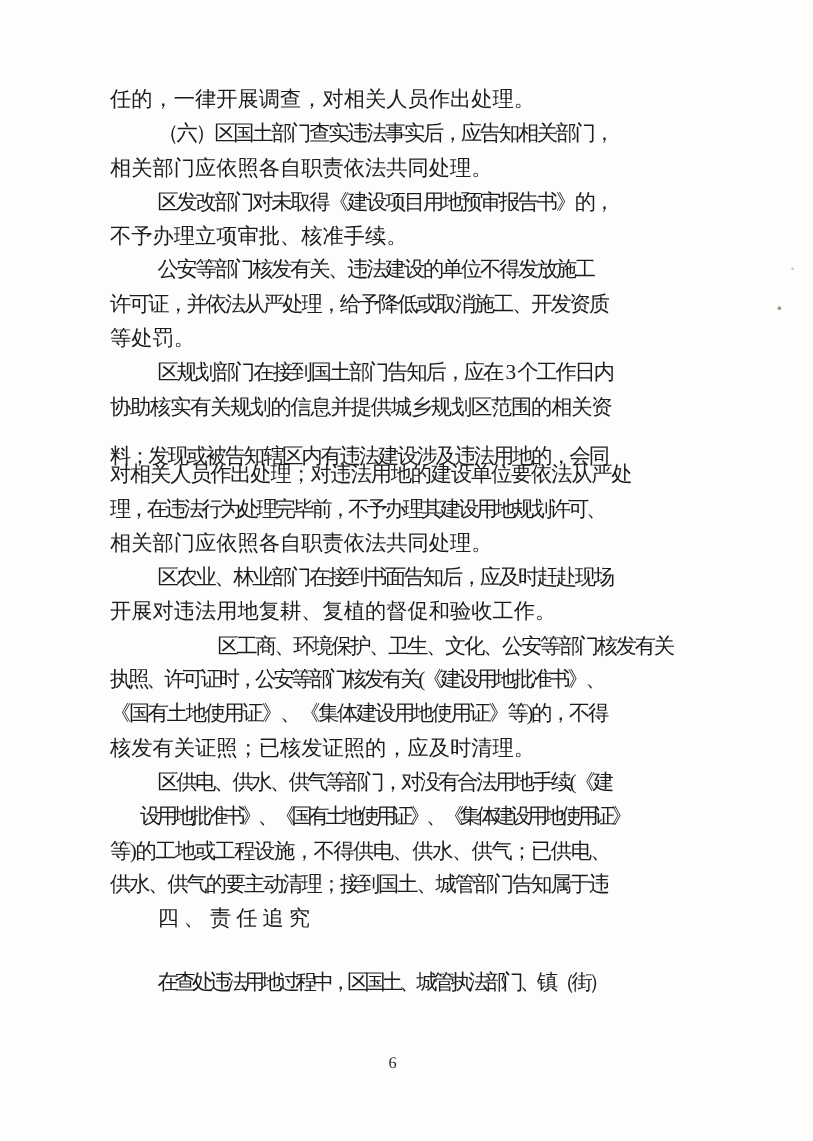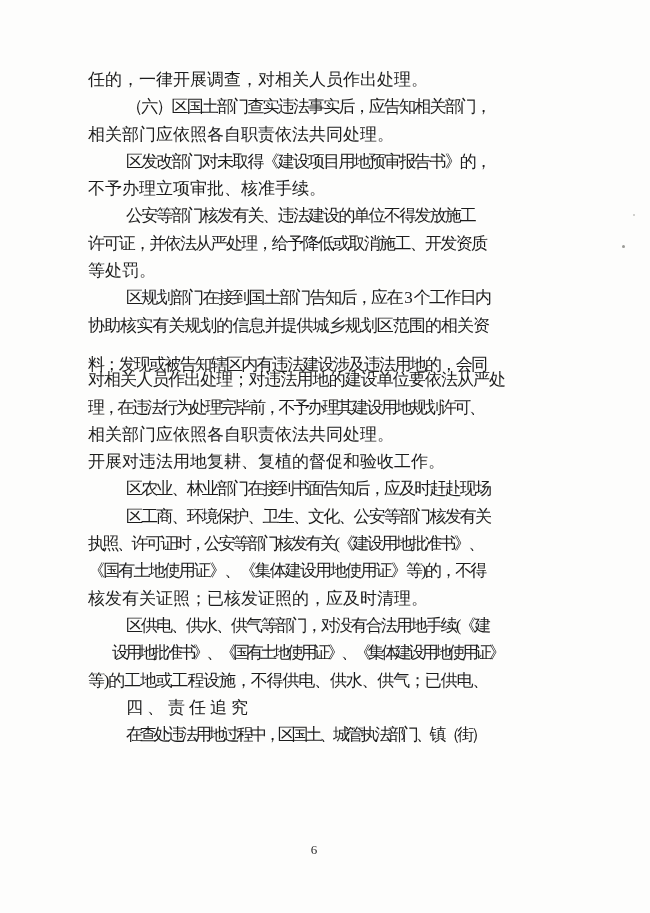--- a/index.html
+++ b/index.html
@@ -76,30 +76,31 @@
       <div class="line"><span>不予办理立项审批、核准手续。</span></div>
       <div class="line indent"><span style="letter-spacing: -1.82609px;">公安等部门核发有关、违法建设的单位不得发放施工</span></div>
       <div class="line"><span style="letter-spacing: -1.68px;">许可证，并依法从严处理，给予降低或取消施工、开发资质</span></div>
       <div class="line"><span>等处罚。</span></div>
       <div class="line indent"><span style="letter-spacing: -1.68px;">区规划部门在接到国土部门告知后，应在 3 个工作日内</span></div>
       <div class="line"><span style="letter-spacing: -0.958333px;">协助核实有关规划的信息并提供城乡规划区范围的相关资</span></div>
       <div class="line"><span style="letter-spacing: -1.68px; margin-top: 12px;">料；发现或被告知辖区内有违法建设涉及违法用地的，会同</span></div>
       <div class="line"><span style="letter-spacing: -0.958333px;">对相关人员作出处理；对违法用地的建设单位要依法从严处</span></div>
       <div class="line"><span style="letter-spacing: -2.34615px;">理，在违法行为处理完毕前，不予办理其建设用地规划许可、</span></div>
       <div class="line"><span>相关部门应依照各自职责依法共同处理。</span></div>
+      <div class="line indent"><span style="letter-spacing: -1.82609px;">区农业、林业部门在接到书面告知后，应及时赶赴现场</span></div>
       <div class="line"><span>开展对违法用地复耕、复植的督促和验收工作。</span></div>
-      <div class="line indent"><span style="letter-spacing: -1.82609px;">区农业、林业部门在接到书面告知后，应及时赶赴现场</span></div>
-      <div class="line indent"><span style="letter-spacing: -1.82609px;">区工商、环境保护、卫生、文化、公安等部门核发有关</span></div>
+      <div class="line indent"><span style="letter-spacing: -1.82609px; margin-left: 48px;">区工商、环境保护、卫生、文化、公安等部门核发有关</span></div>
       <div class="line"><span style="letter-spacing: -2.49363px;">执照、许可证时，公安等部门核发有关(《建设用地批准书》、</span></div>
       <div class="line"><span style="letter-spacing: -1.85877px;">《国有土地使用证》、《集体建设用地使用证》等)的，不得</span></div>
       <div class="line"><span>核发有关证照；已核发证照的，应及时清理。</span></div>
       <div class="line indent"><span style="letter-spacing: -2.01367px;">区供电、供水、供气等部门，对没有合法用地手续(《建</span></div>
       <div class="line"><span style="letter-spacing: -3.53571px; margin-left: 24px;">设用地批准书》、《国有土地使用证》、《集体建设用地使用证》</span></div>
       <div class="line"><span style="letter-spacing: -1.17312px;">等)的工地或工程设施，不得供电、供水、供气；已供电、</span></div>
+      <div class="line"><span style="letter-spacing: -1.68px;">供水、供气的要主动清理；接到国土、城管部门告知属于违</span></div>
       <div class="line indent bold"><span>四、责任追究</span></div>
-      <div class="line indent"><span style="letter-spacing: -3.2px;">在查处违法用地过程中，区国土、城管执法部门、镇（街）</span></div>
+      <div class="line indent"><span style="letter-spacing: -3.2px; margin-top: 24px;">在查处违法用地过程中，区国土、城管执法部门、镇（街）</span></div>
     </div>
   <div class="footer">
     <span>6</span>
   </div>
   <div class="speck s1"></div>
   <div class="speck s2"></div>
 </div>
 
 </body></html>

